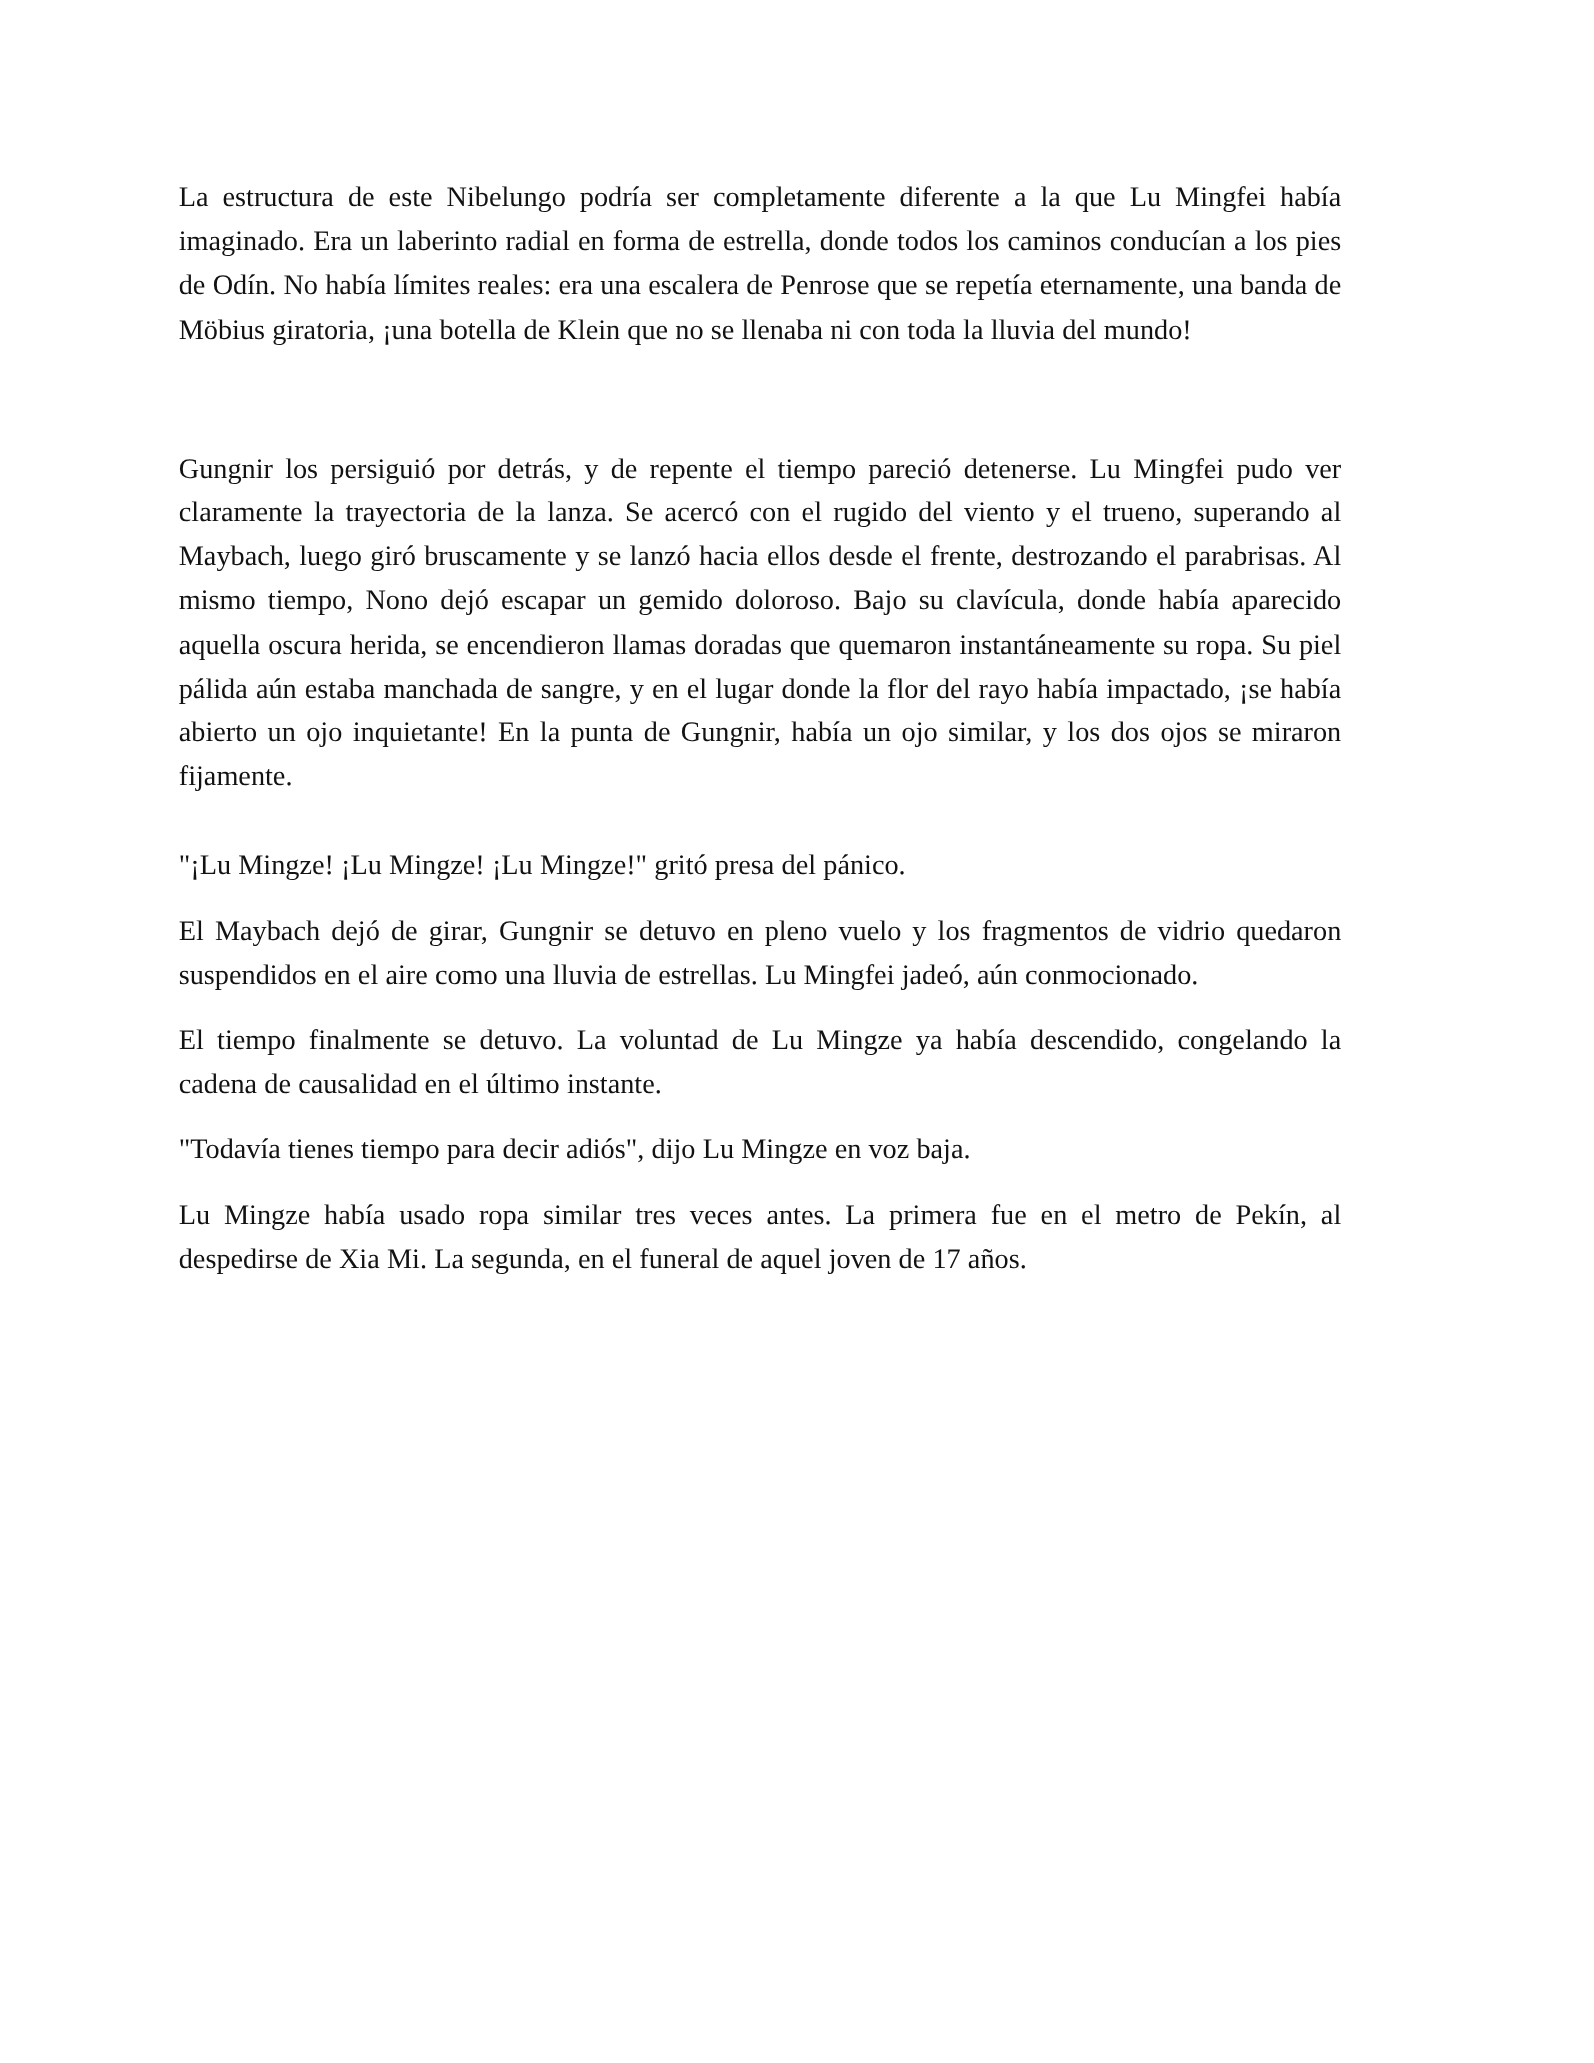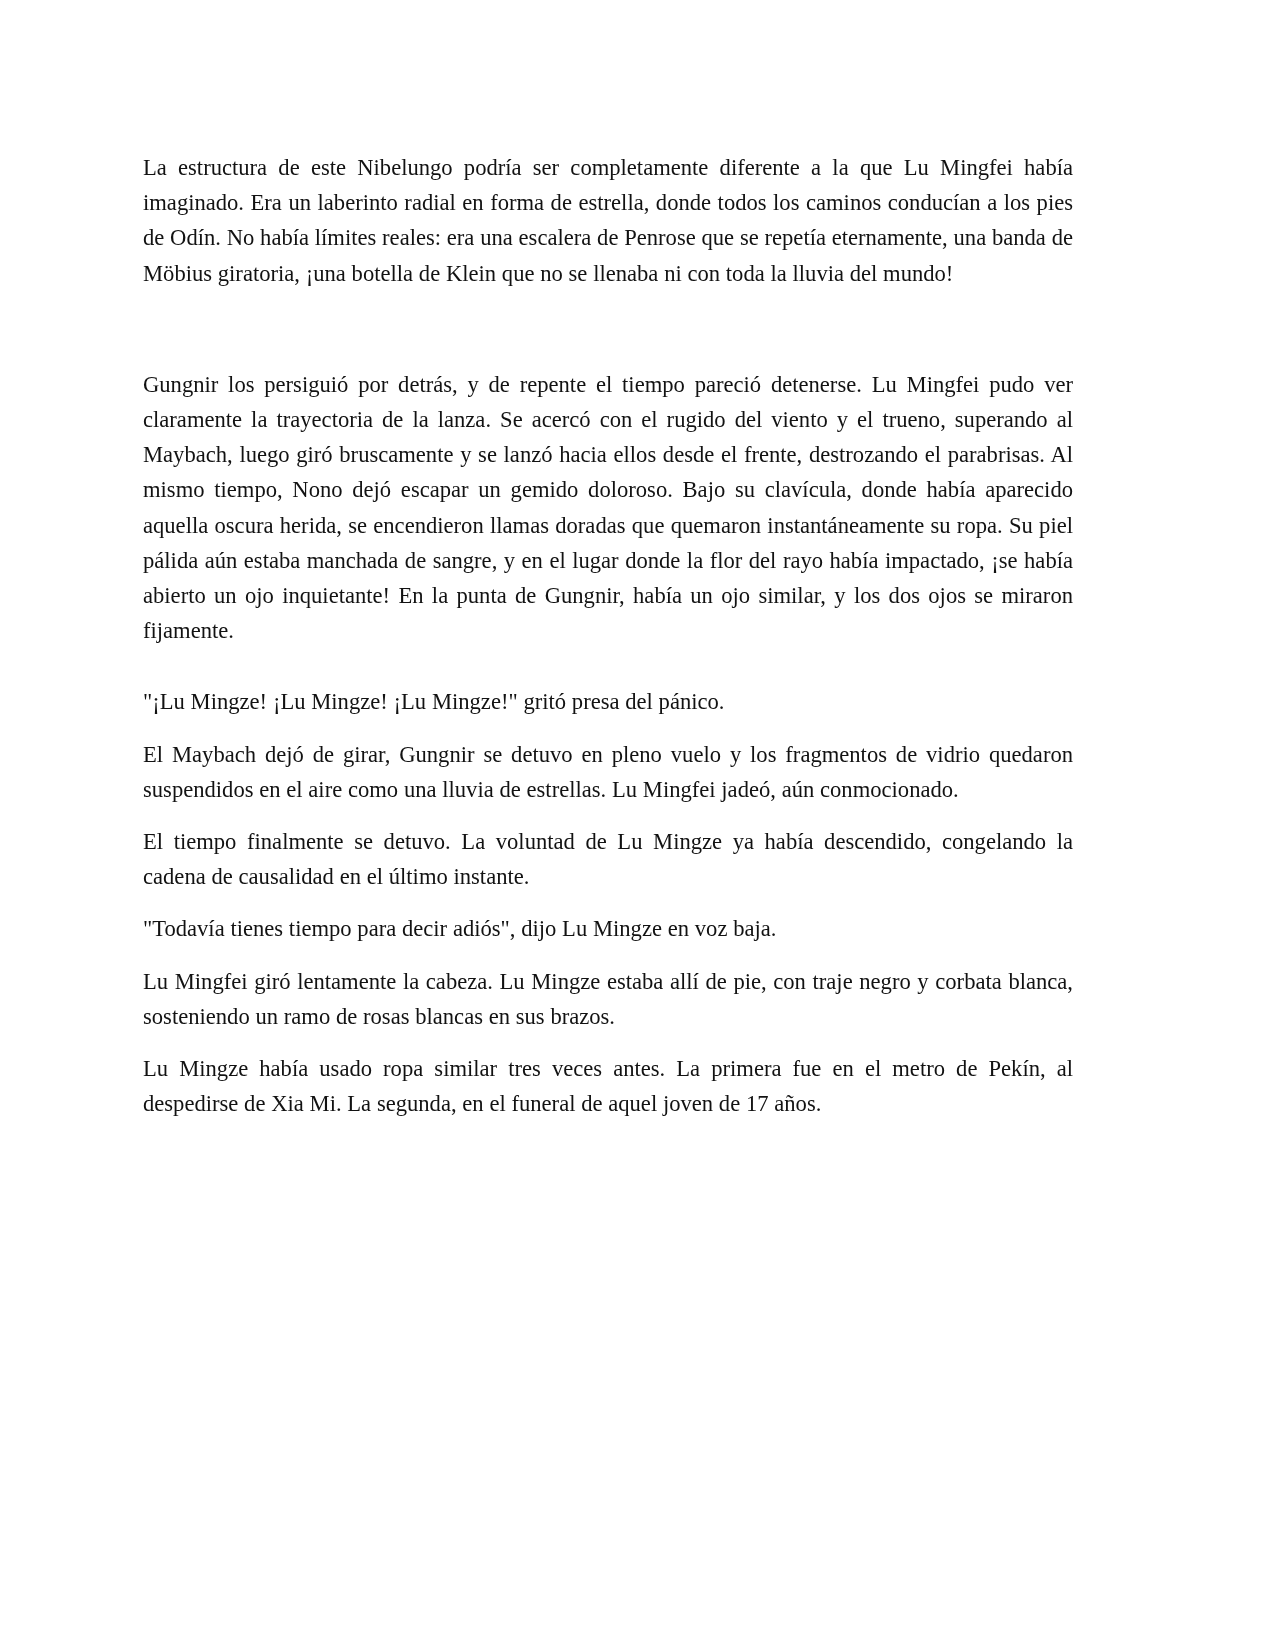--- a/index.html
+++ b/index.html
@@ -5,21 +5,21 @@
   html, body {
     margin: 0;
     padding: 0;
     background: #ffffff;
   }
   .page {
     position: relative;
     width: 1275px;
     height: 1500px;
     background: #ffffff;
-    margin: 12px auto;
+    margin: 2px auto;
     box-sizing: border-box;
     font-family: "Liberation Serif", "DejaVu Serif", serif;
     color: #101010;
     overflow: hidden;
   }
   .content {
     position: absolute;
     left: 143px;
     top: 138px;
     width: 930px;
@@ -71,21 +71,20 @@
 
 
     <p class="para">"¡Lu Mingze! ¡Lu Mingze! ¡Lu Mingze!" gritó presa del pánico.</p>
 
     <p class="para">El Maybach dejó de girar, Gungnir se detuvo en pleno vuelo y los fragmentos de vidrio quedaron suspendidos en el aire como una lluvia de estrellas. Lu Mingfei jadeó, aún conmocionado.</p>
 
     <p class="para">El tiempo finalmente se detuvo. La voluntad de Lu Mingze ya había descendido, congelando la cadena de causalidad en el último instante.</p>
 
     <p class="para">"Todavía tienes tiempo para decir adiós", dijo Lu Mingze en voz baja.</p>
 
-    <p class="para">Lu Mingfei giró lentamente la cabeza. Lu Mingze estaba allí de pie, con traje negro y corbata blanca, sosteniendo un ramo de rosas blancas en sus brazos.</p>
 
 
     <p class="para">Lu Mingze había usado ropa similar tres veces antes. La primera fue en el metro de Pekín, al despedirse de Xia Mi. La segunda, en el funeral de aquel joven de 17 años.</p>
 
 
   </div>
 
   <div class="folio">425</div>
 
 </div>

